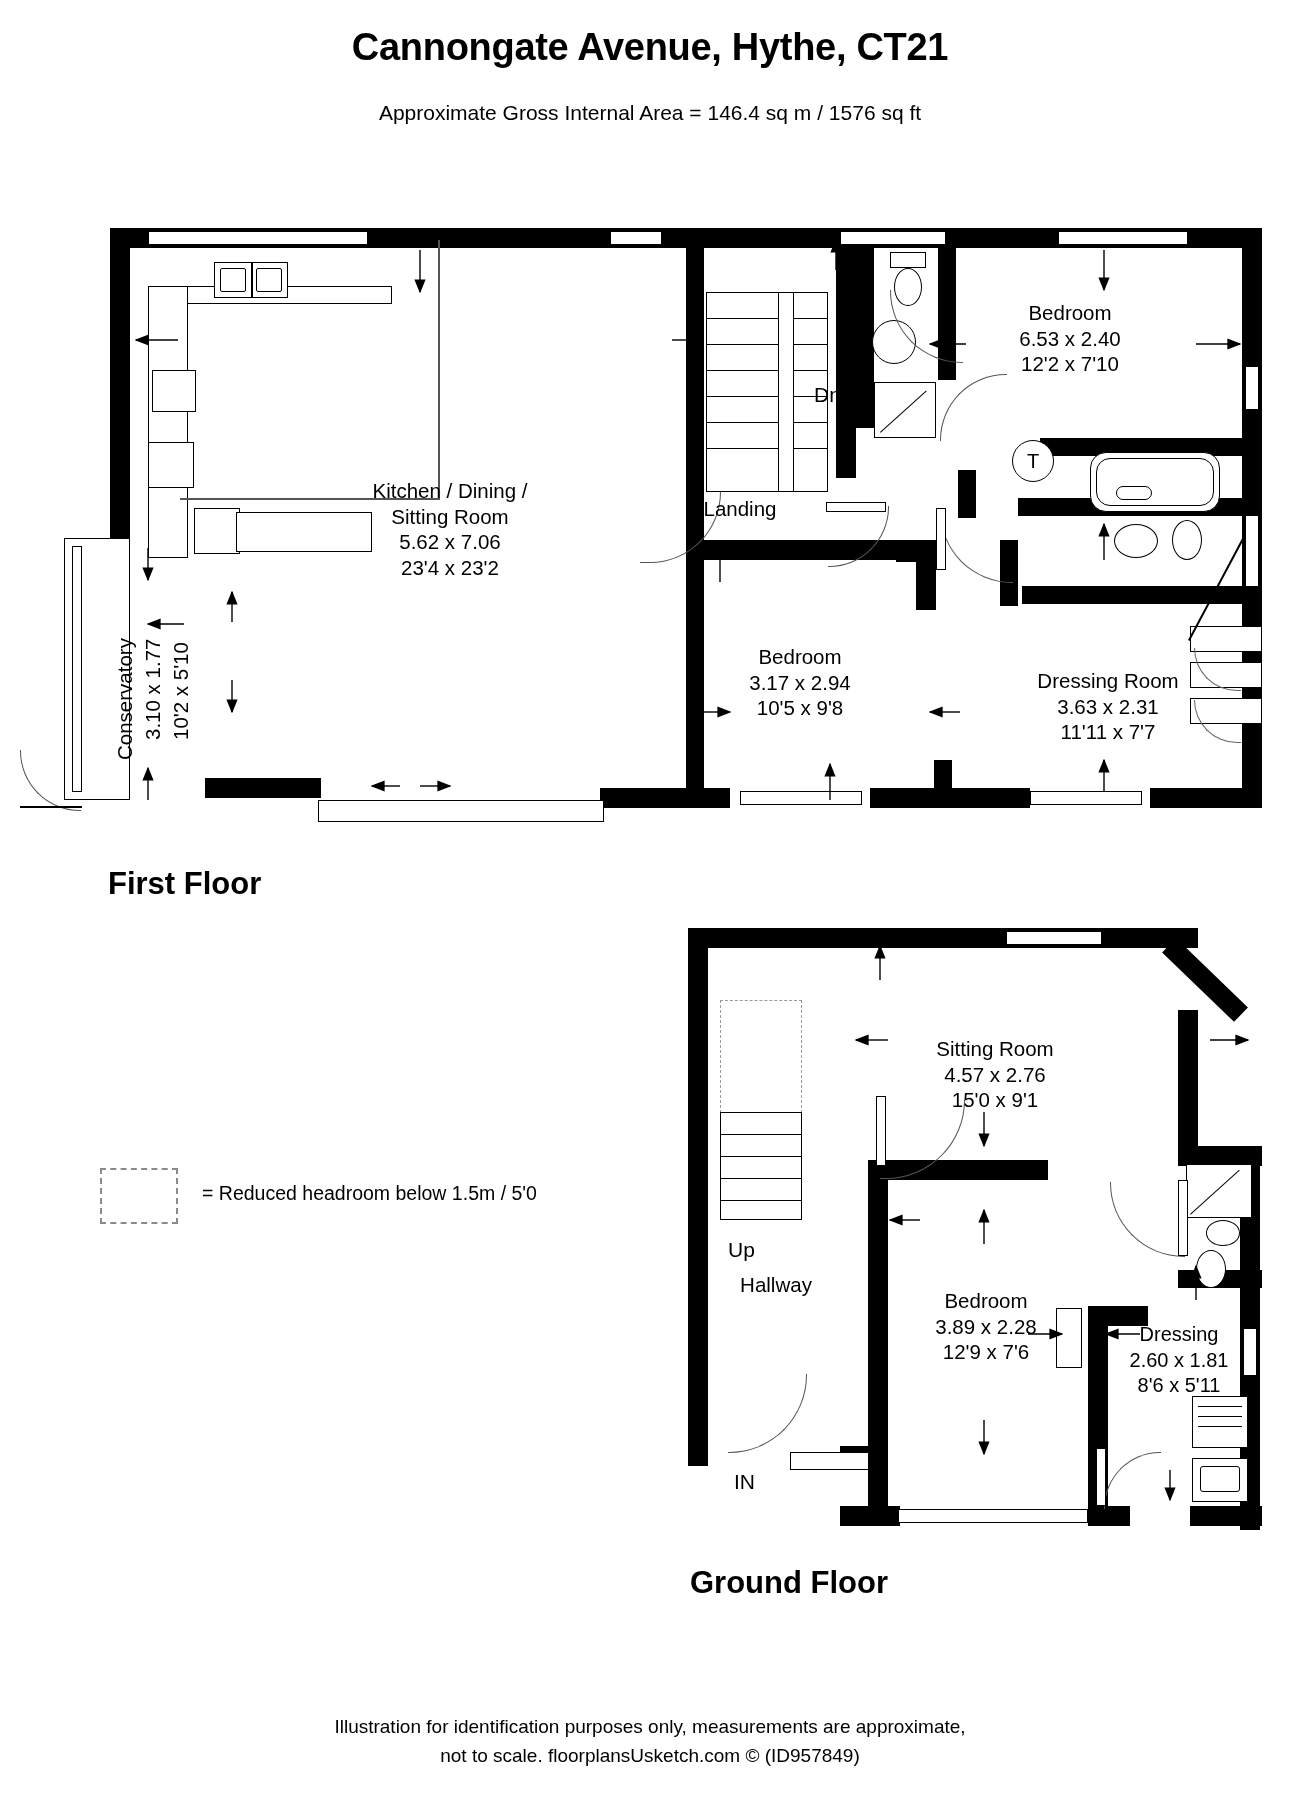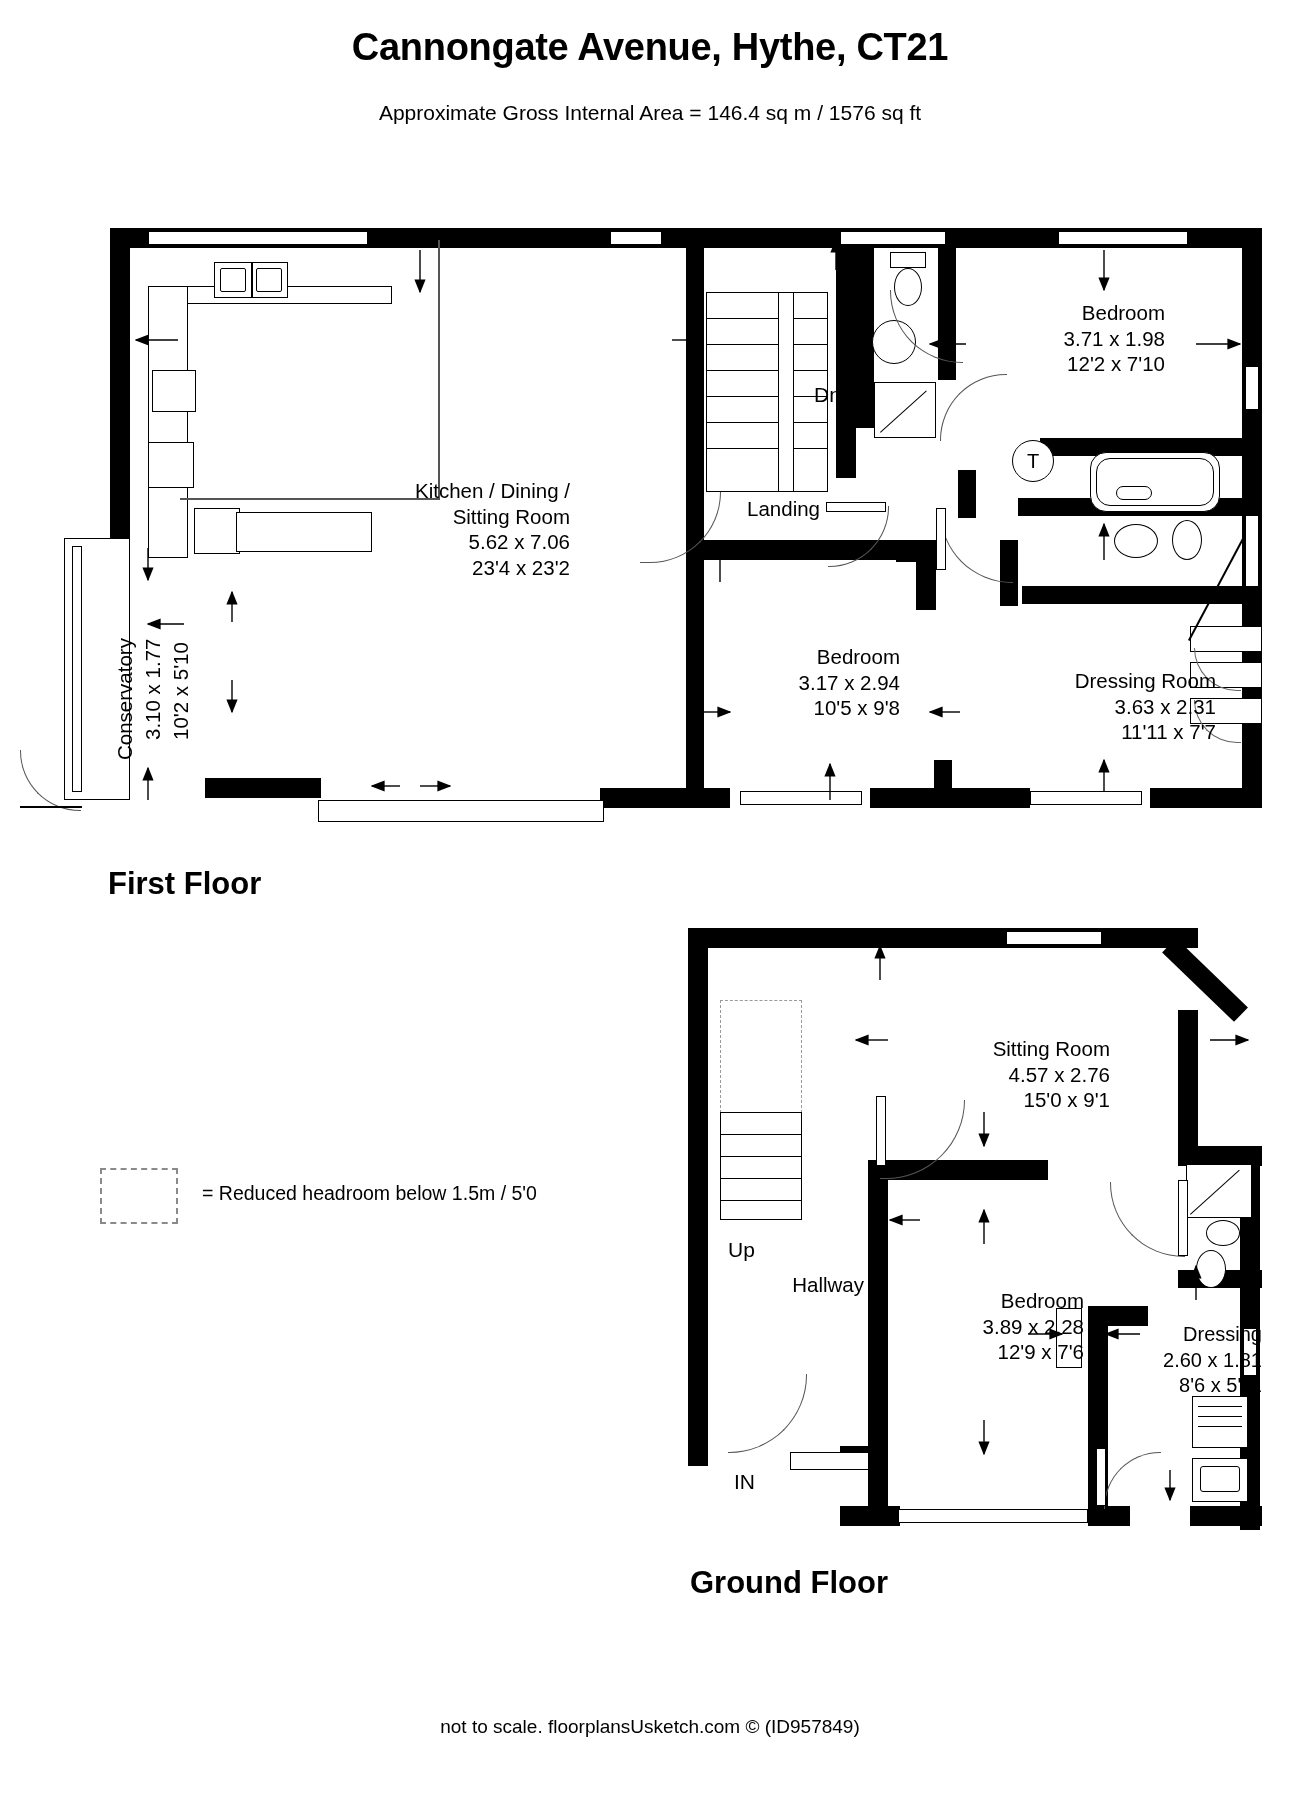--- a/index.html
+++ b/index.html
@@ -20,21 +20,21 @@
   .legend-text{position:absolute;left:202px;top:1182px;font-size:19.5px;white-space:nowrap;}
 
   
   .footer{position:absolute;left:0;top:1712px;width:1300px;text-align:center;font-size:19px;line-height:29px;}
 
   
   .wall{position:absolute;background:#000;}
   .thin{position:absolute;border:1.5px solid #000;box-sizing:border-box;background:#fff;}
   .thin1{position:absolute;border:1px solid #000;box-sizing:border-box;background:#fff;}
   .line{position:absolute;background:#000;}
-  .rm{position:absolute;text-align:right;font-size:20.5px;line-height:25.5px;white-space:nowrap;}
+  .rm{position:absolute;text-align:center;font-size:20.5px;line-height:25.5px;white-space:nowrap;}
   .rm.small{font-size:20px;}
   .tag{position:absolute;font-size:21px;white-space:nowrap;}
   .vtxt{position:absolute;font-size:20.5px;line-height:25px;white-space:nowrap;transform:rotate(-90deg);transform-origin:left top;}
 
   
   svg.ov{position:absolute;left:0;top:0;width:1300px;height:1800px;pointer-events:none;}
 
   .dash{position:absolute;border:1.5px dashed #9a9a9a;box-sizing:border-box;}
 </style>
 </head>
@@ -152,21 +152,21 @@
       <div>5.62 x 7.06</div>
       <div>23'4 x 23'2</div>
     </div>
 
     <div class="rm" style="left:660px;top:496px;width:160px;">
       <div>Landing</div>
     </div>
 
     <div class="rm" style="left:975px;top:300px;width:190px;">
       <div>Bedroom</div>
-      <div>3.71 x 1.98</div>
+      <div>6.53 x 2.40</div>
       <div>12'2 x 7'10</div>
     </div>
 
     <div class="rm" style="left:700px;top:644px;width:200px;">
       <div>Bedroom</div>
       <div>3.17 x 2.94</div>
       <div>10'5 x 9'8</div>
     </div>
 
     <div class="rm" style="left:1000px;top:668px;width:216px;">
@@ -308,16 +308,17 @@
       <line x1="1196" y1="1300" x2="1196" y2="1266"></line>
       <line x1="1170" y1="1470" x2="1170" y2="1500"></line>
       <line x1="920" y1="1220" x2="890" y2="1220"></line>
     </g>
   </svg>
 
   <div class="legend-box"></div>
   <div class="legend-text">= Reduced headroom below 1.5m / 5'0</div>
 
   <div class="footer">
+    <div>Illustration for identification purposes only, measurements are approximate,</div>
     <div>not to scale. floorplansUsketch.com © (ID957849)</div>
   </div>
 
 </div>
 
 </body></html>

